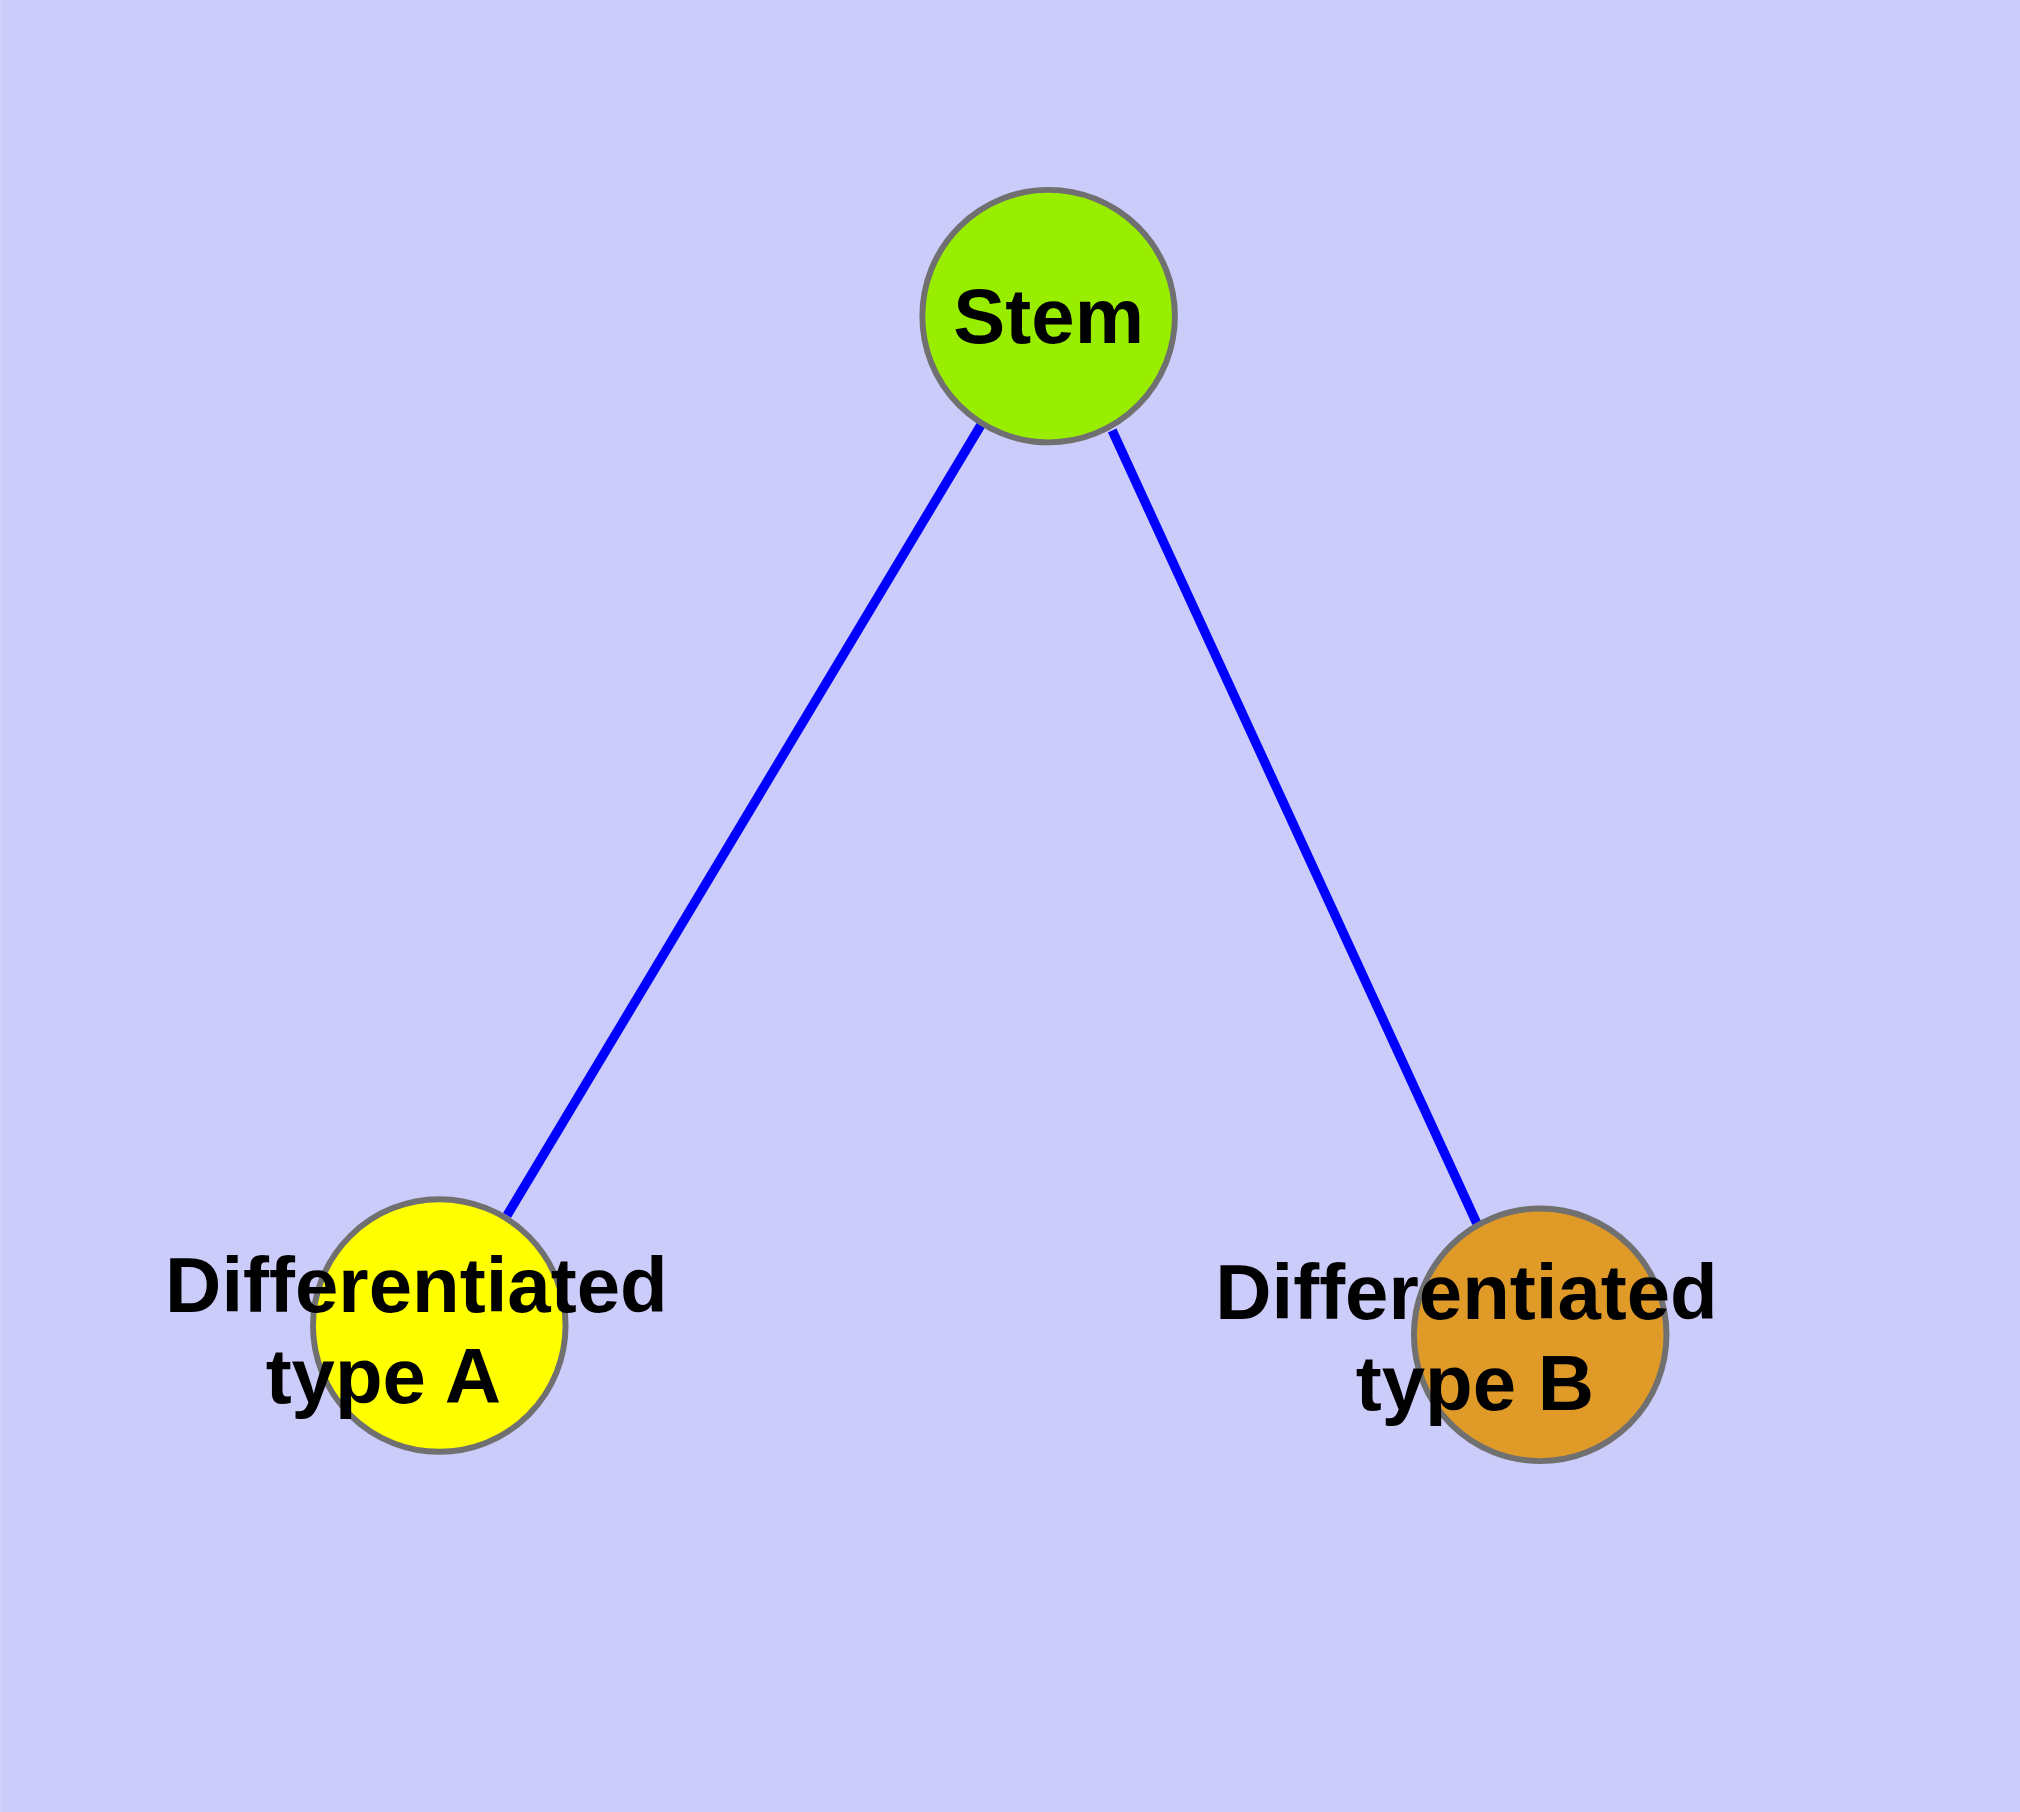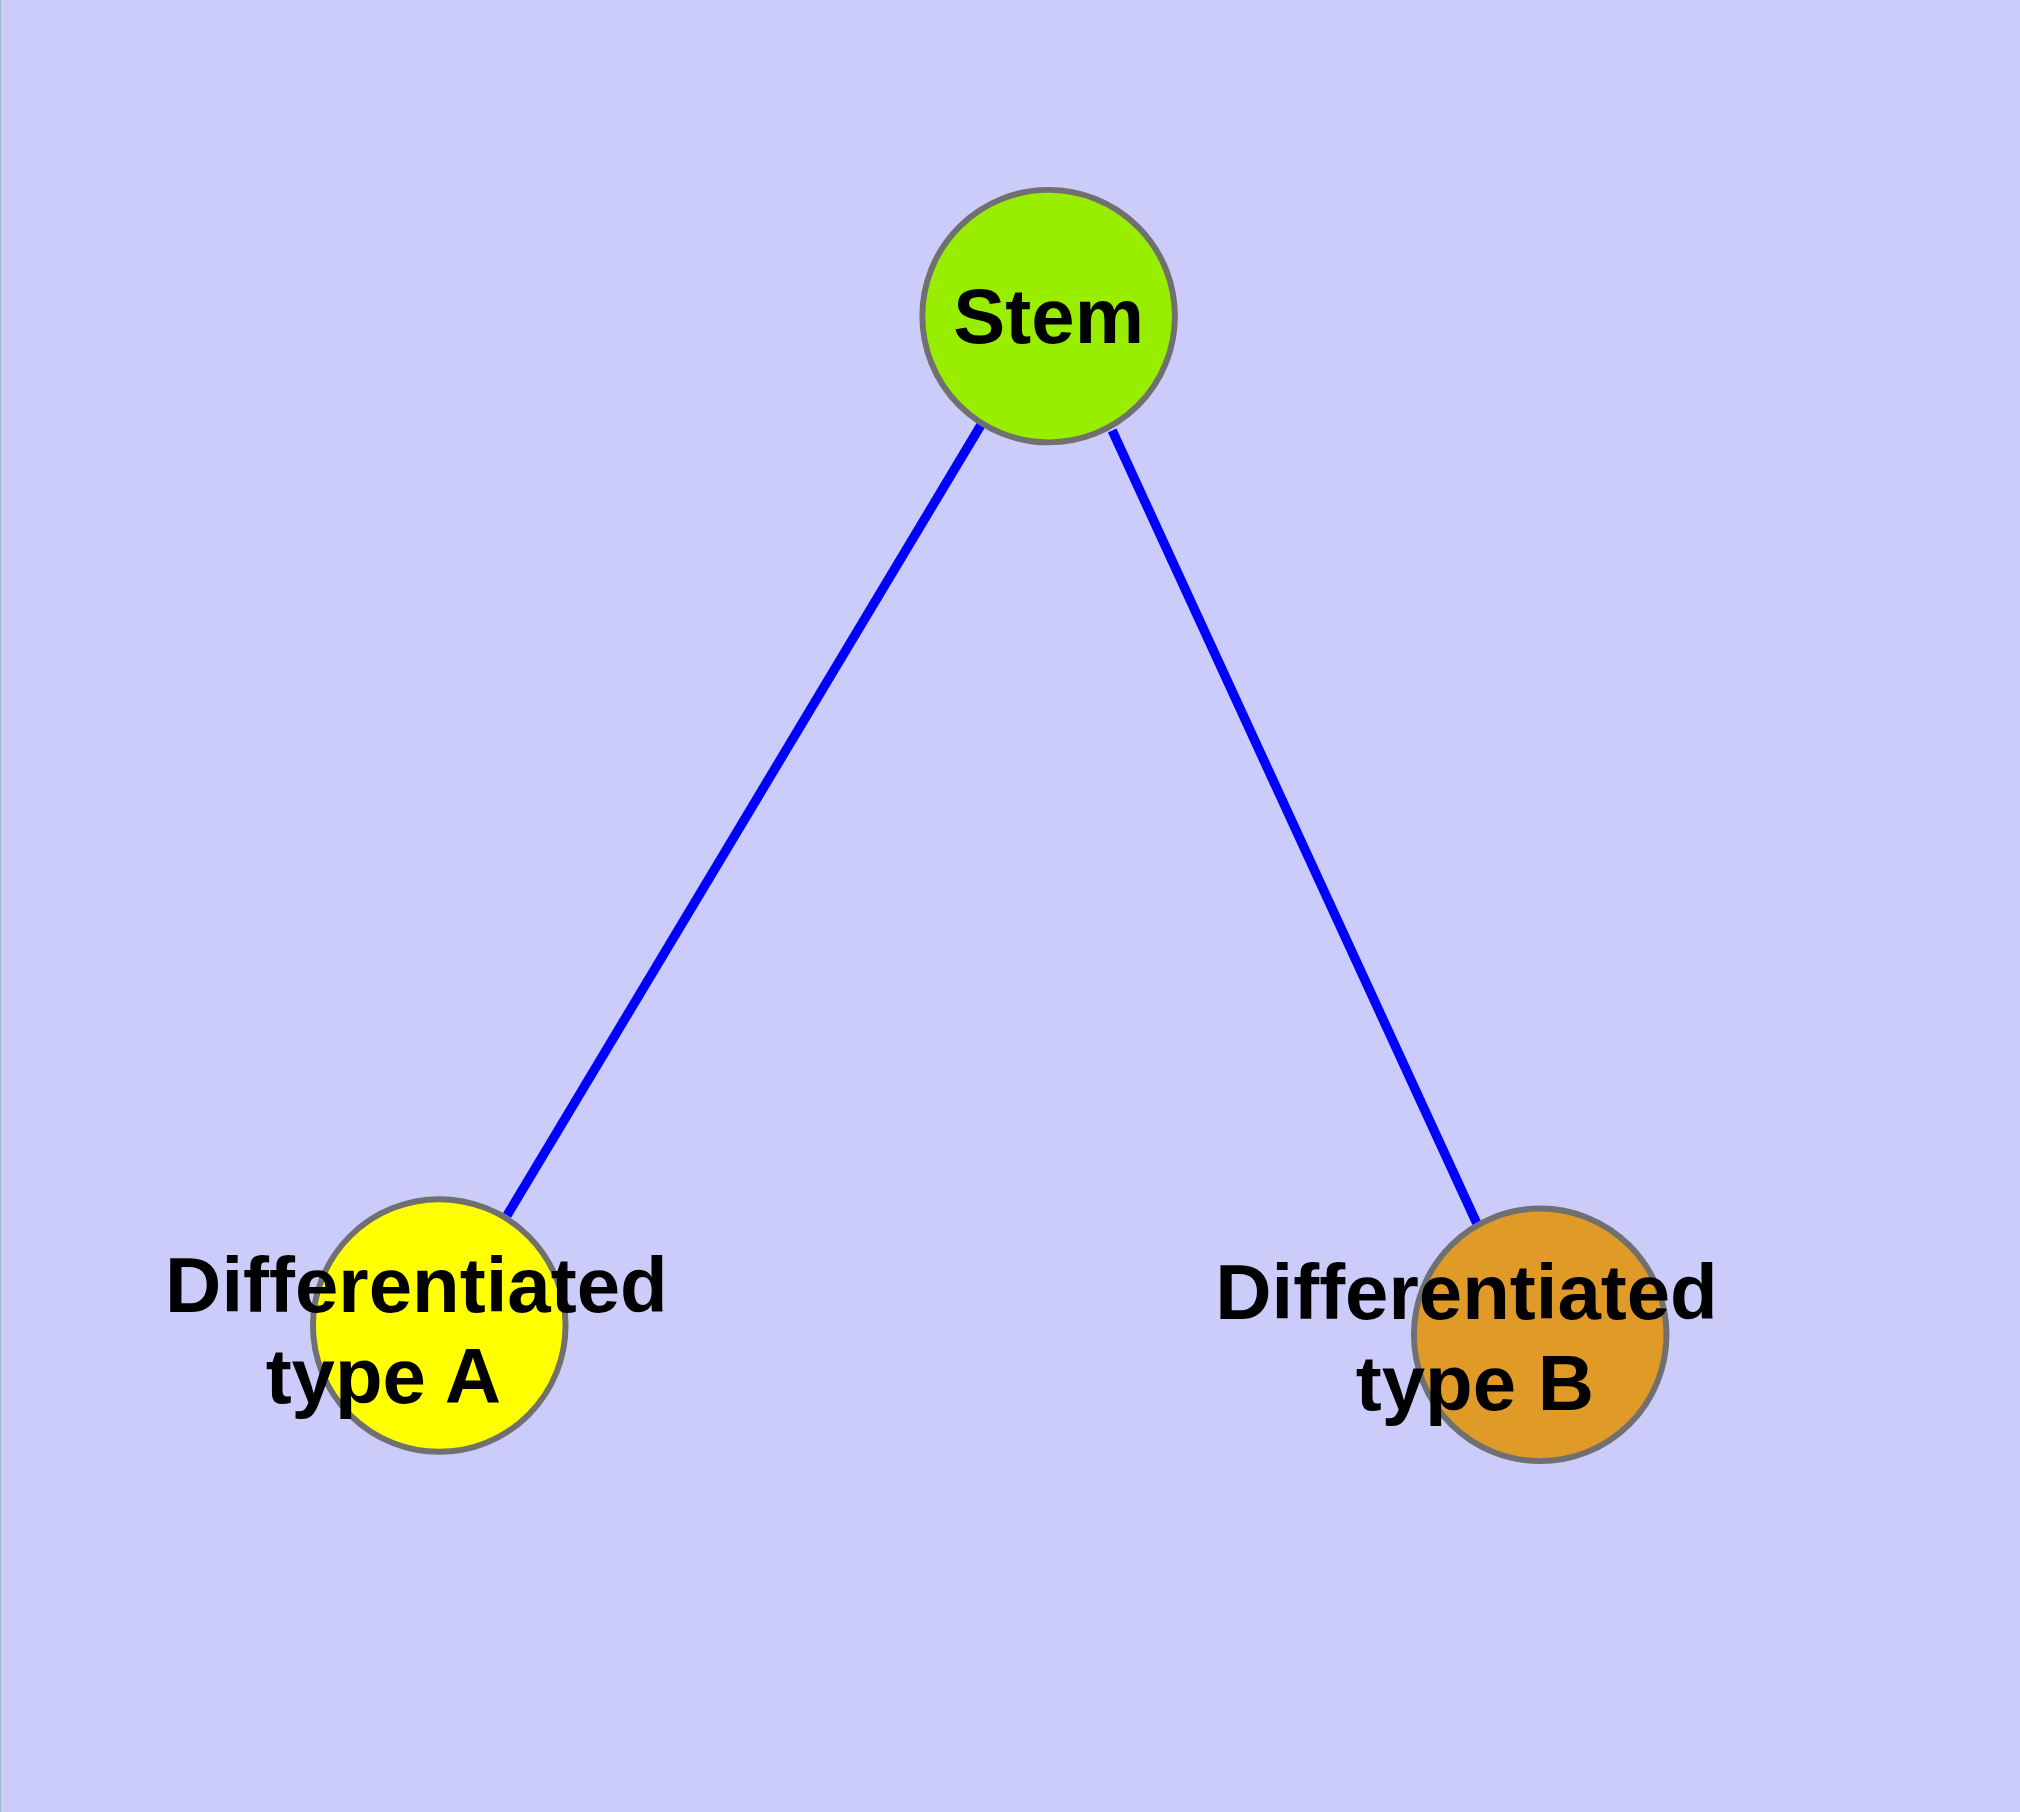--- a/index.html
+++ b/index.html
@@ -8,21 +8,21 @@
     padding: 0;
     background: #ccccfa;
   }
   body {
     font-family: "Liberation Sans", sans-serif;
   }
   #canvas {
     position: relative;
     width: 2021px;
     height: 1812px;
-    background: #15803d;
+    background: #e5e5e5;
     overflow: hidden;
   }
   #graph-svg {
     position: absolute;
     left: 0;
     top: 0;
     width: 2021px;
     height: 1812px;
     display: block;
   }

